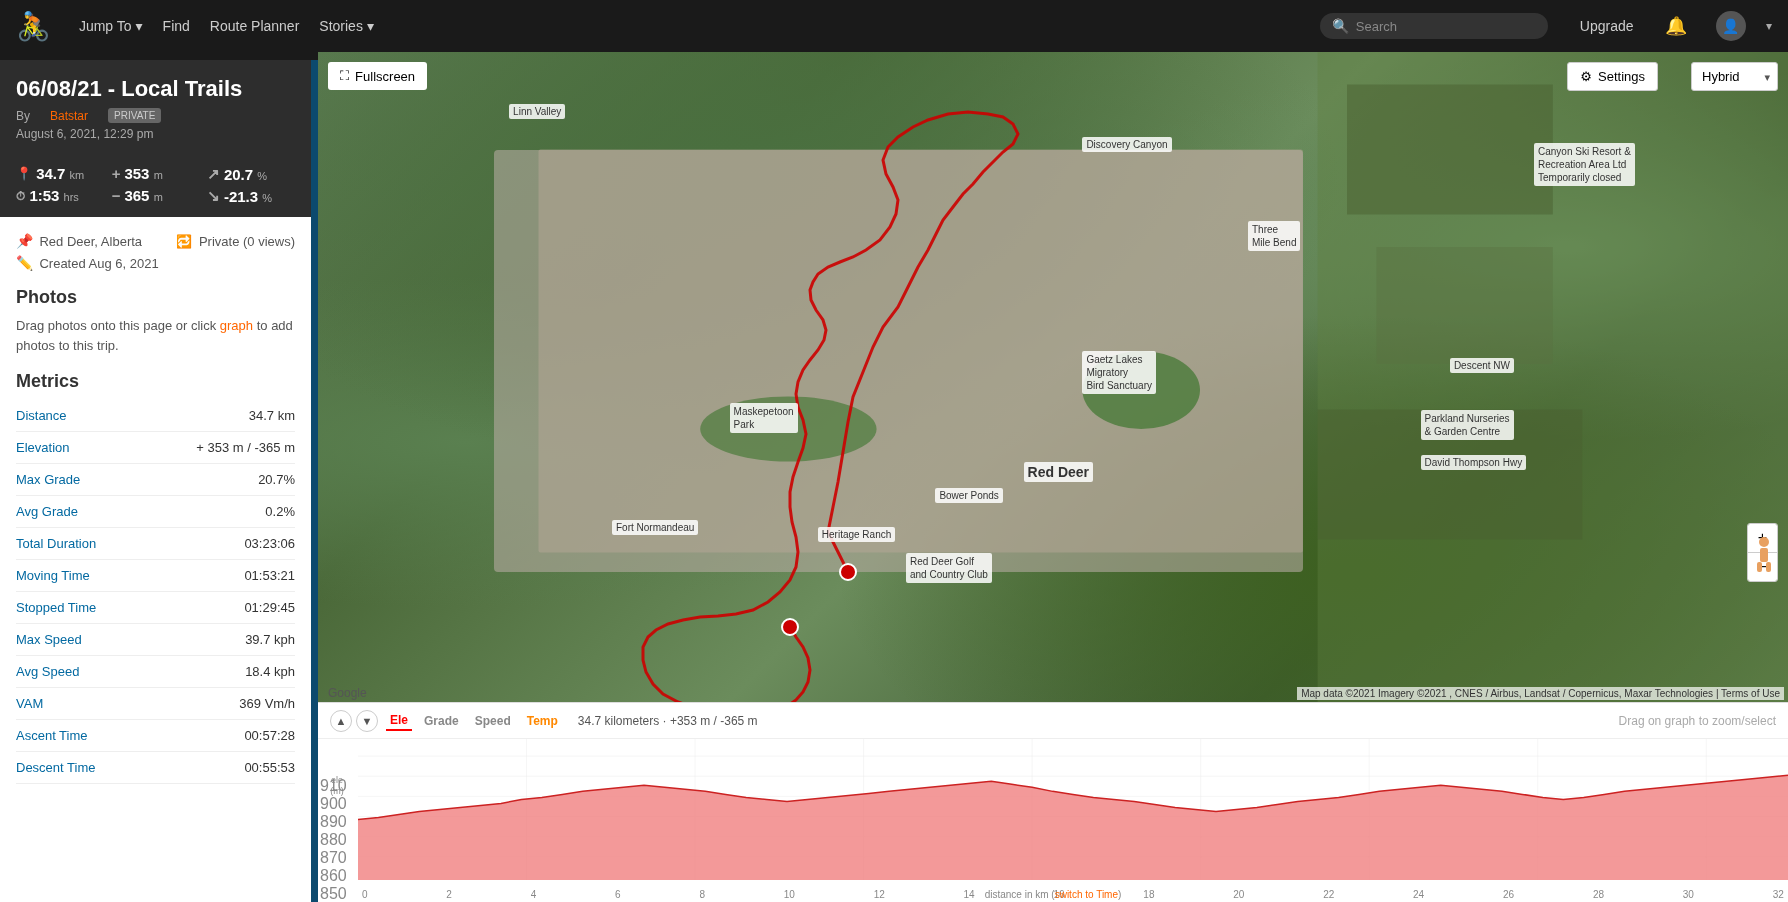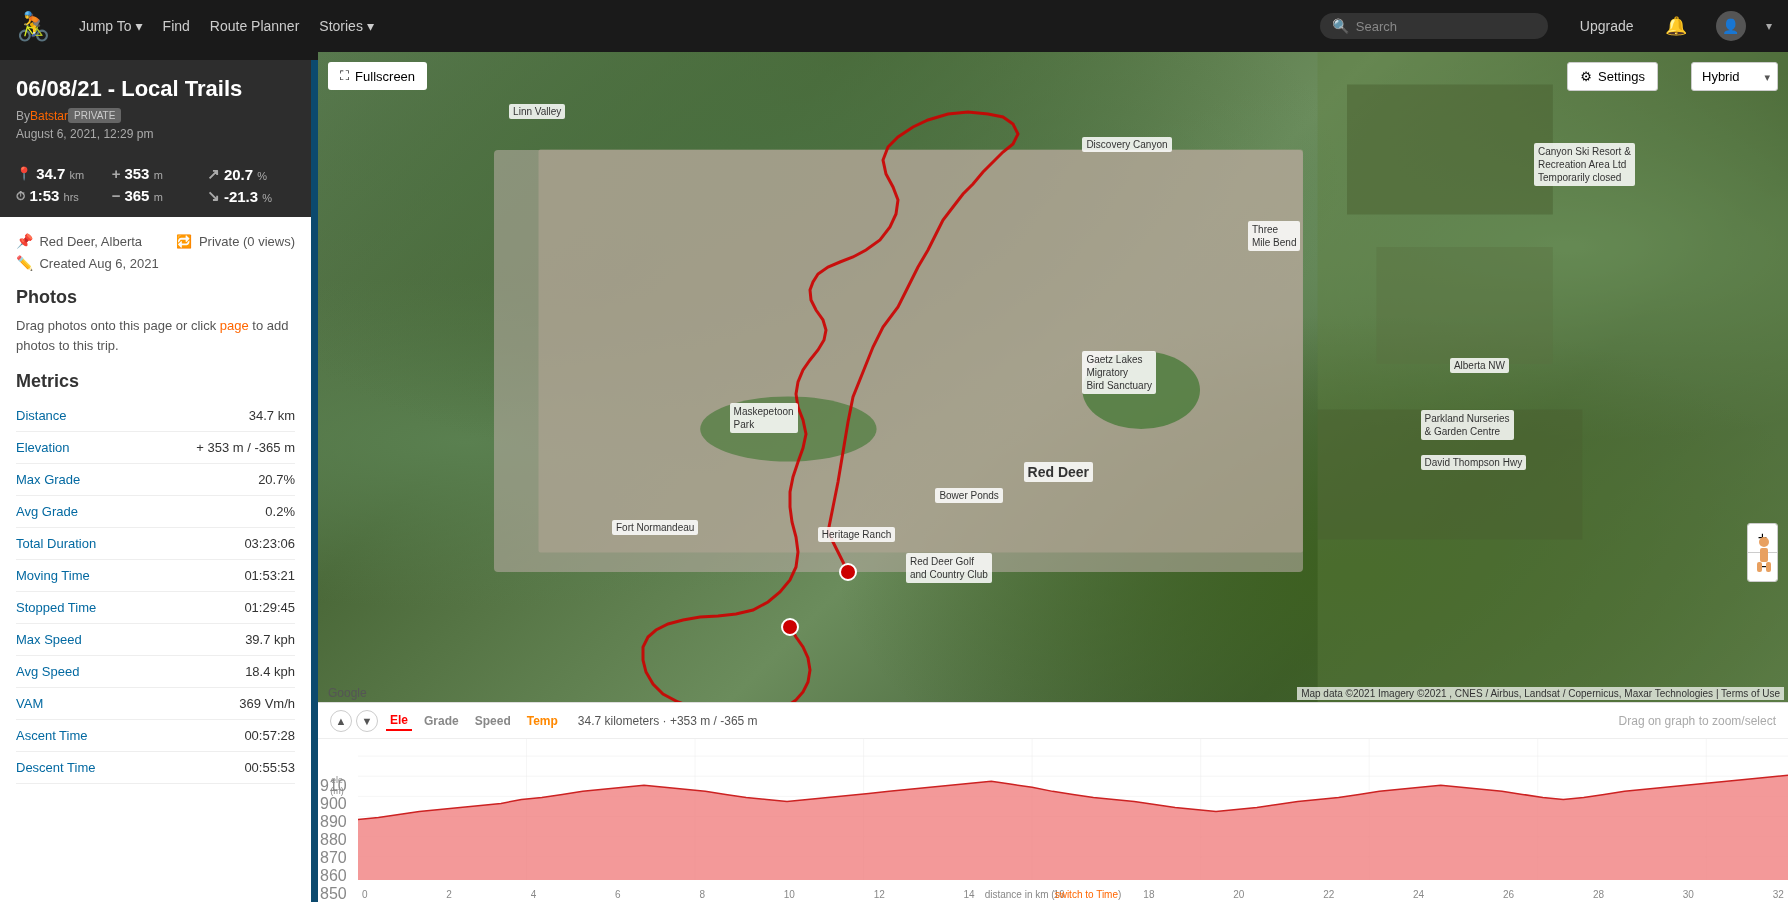--- a/index.html
+++ b/index.html
@@ -31,21 +31,21 @@
 
     
     .left-panel {
       width: 318px; min-width: 318px; background: #fff;
       overflow-y: auto; height: calc(902px - 52px);
       border-right: 7px solid #0c4a6e;
       margin-top: 8px;
     }
     .trip-header { background: #2d2d2d; color: #fff; padding: 16px 16px 12px; }
     .trip-title { font-size: 22px; font-weight: 700; color: #fff; margin-bottom: 6px; }
-    .trip-meta { font-size: 12px; color: #aaa; display: flex; align-items: center; gap: 0; text-align: right; }
+    .trip-meta { font-size: 12px; color: #aaa; display: flex; align-items: center; gap: 20px; text-align: right; }
     .trip-by { font-size: 12px; color: #aaa; }
     .trip-author { color: #f60; }
     .trip-badge {
       background: #666; color: #ccc; font-size: 10px;
       padding: 2px 6px; border-radius: 3px; text-transform: uppercase;
     }
     .trip-date { font-size: 12px; color: #aaa; margin-top: 4px; }
 
     
     .stats-row {
@@ -291,21 +291,21 @@
         <span>Private (0 views)</span>
       </div>
       <div class="info-row">
         <span class="icon">✏️</span>
         <span>Created Aug 6, 2021</span>
       </div>
 
       <div class="section-title">Photos</div>
       <p class="photos-desc">
         <span>Drag photos onto this page or click</span>
-        <a>page</a>
+        <a>graph</a>
         <span> to add photos to this trip.</span>
       </p>
 
       <div class="metrics-section">
         <div class="section-title">Metrics</div>
 
         <div class="metric-row">
           <span class="metric-label">Distance</span>
           <span class="metric-value">34.7 km</span>
         </div>
@@ -404,21 +404,21 @@
         <circle cx="530" cy="520" r="8" fill="#cc0000" stroke="#fff" stroke-width="2"></circle>
         <circle cx="472" cy="575" r="8" fill="#cc0000" stroke="#fff" stroke-width="2"></circle>
       </svg>
 
       <div class="map-label" style="left:13%;top:8%;">Linn Valley</div>
       <div class="map-label" style="left:52%;top:13%;">Discovery Canyon</div>
       <div class="map-label" style="left:60%;top:26%;line-height:1.3;margin-left:48px;">Three<br>Mile Bend</div>
       <div class="map-label" style="left:52%;top:46%;line-height:1.3;">Gaetz Lakes<br>Migratory<br>Bird Sanctuary</div>
       <div class="map-label" style="left:28%;top:54%;line-height:1.3;">Maskepetoon<br>Park</div>
       <div class="map-label" style="left:48%;top:63%;font-size:14px;font-weight:700;">Red Deer</div>
-      <div class="map-label" style="left:77%;top:47%;">Alberta NW</div>
+      <div class="map-label" style="left:77%;top:47%;">Descent NW</div>
       <div class="map-label" style="left:75%;top:55%;line-height:1.3;">Parkland Nurseries<br>&amp; Garden Centre</div>
       <div class="map-label" style="left:34%;top:73%;">Heritage Ranch</div>
       <div class="map-label" style="left:80%;top:14%;line-height:1.3;margin-left:40px;">Canyon Ski Resort &amp;<br>Recreation Area Ltd<br>Temporarily closed</div>
       <div class="map-label" style="left:20%;top:72%;text-align:right;">Fort Normandeau</div>
       <div class="map-label" style="left:42%;top:67%;">Bower Ponds</div>
       <div class="map-label" style="left:40%;top:77%;line-height:1.3;">Red Deer Golf<br>and Country Club</div>
       <div class="map-label" style="left:75%;top:62%;">David Thompson Hwy</div>
 
       <button class="map-btn-fullscreen">
         <span>⛶</span>

